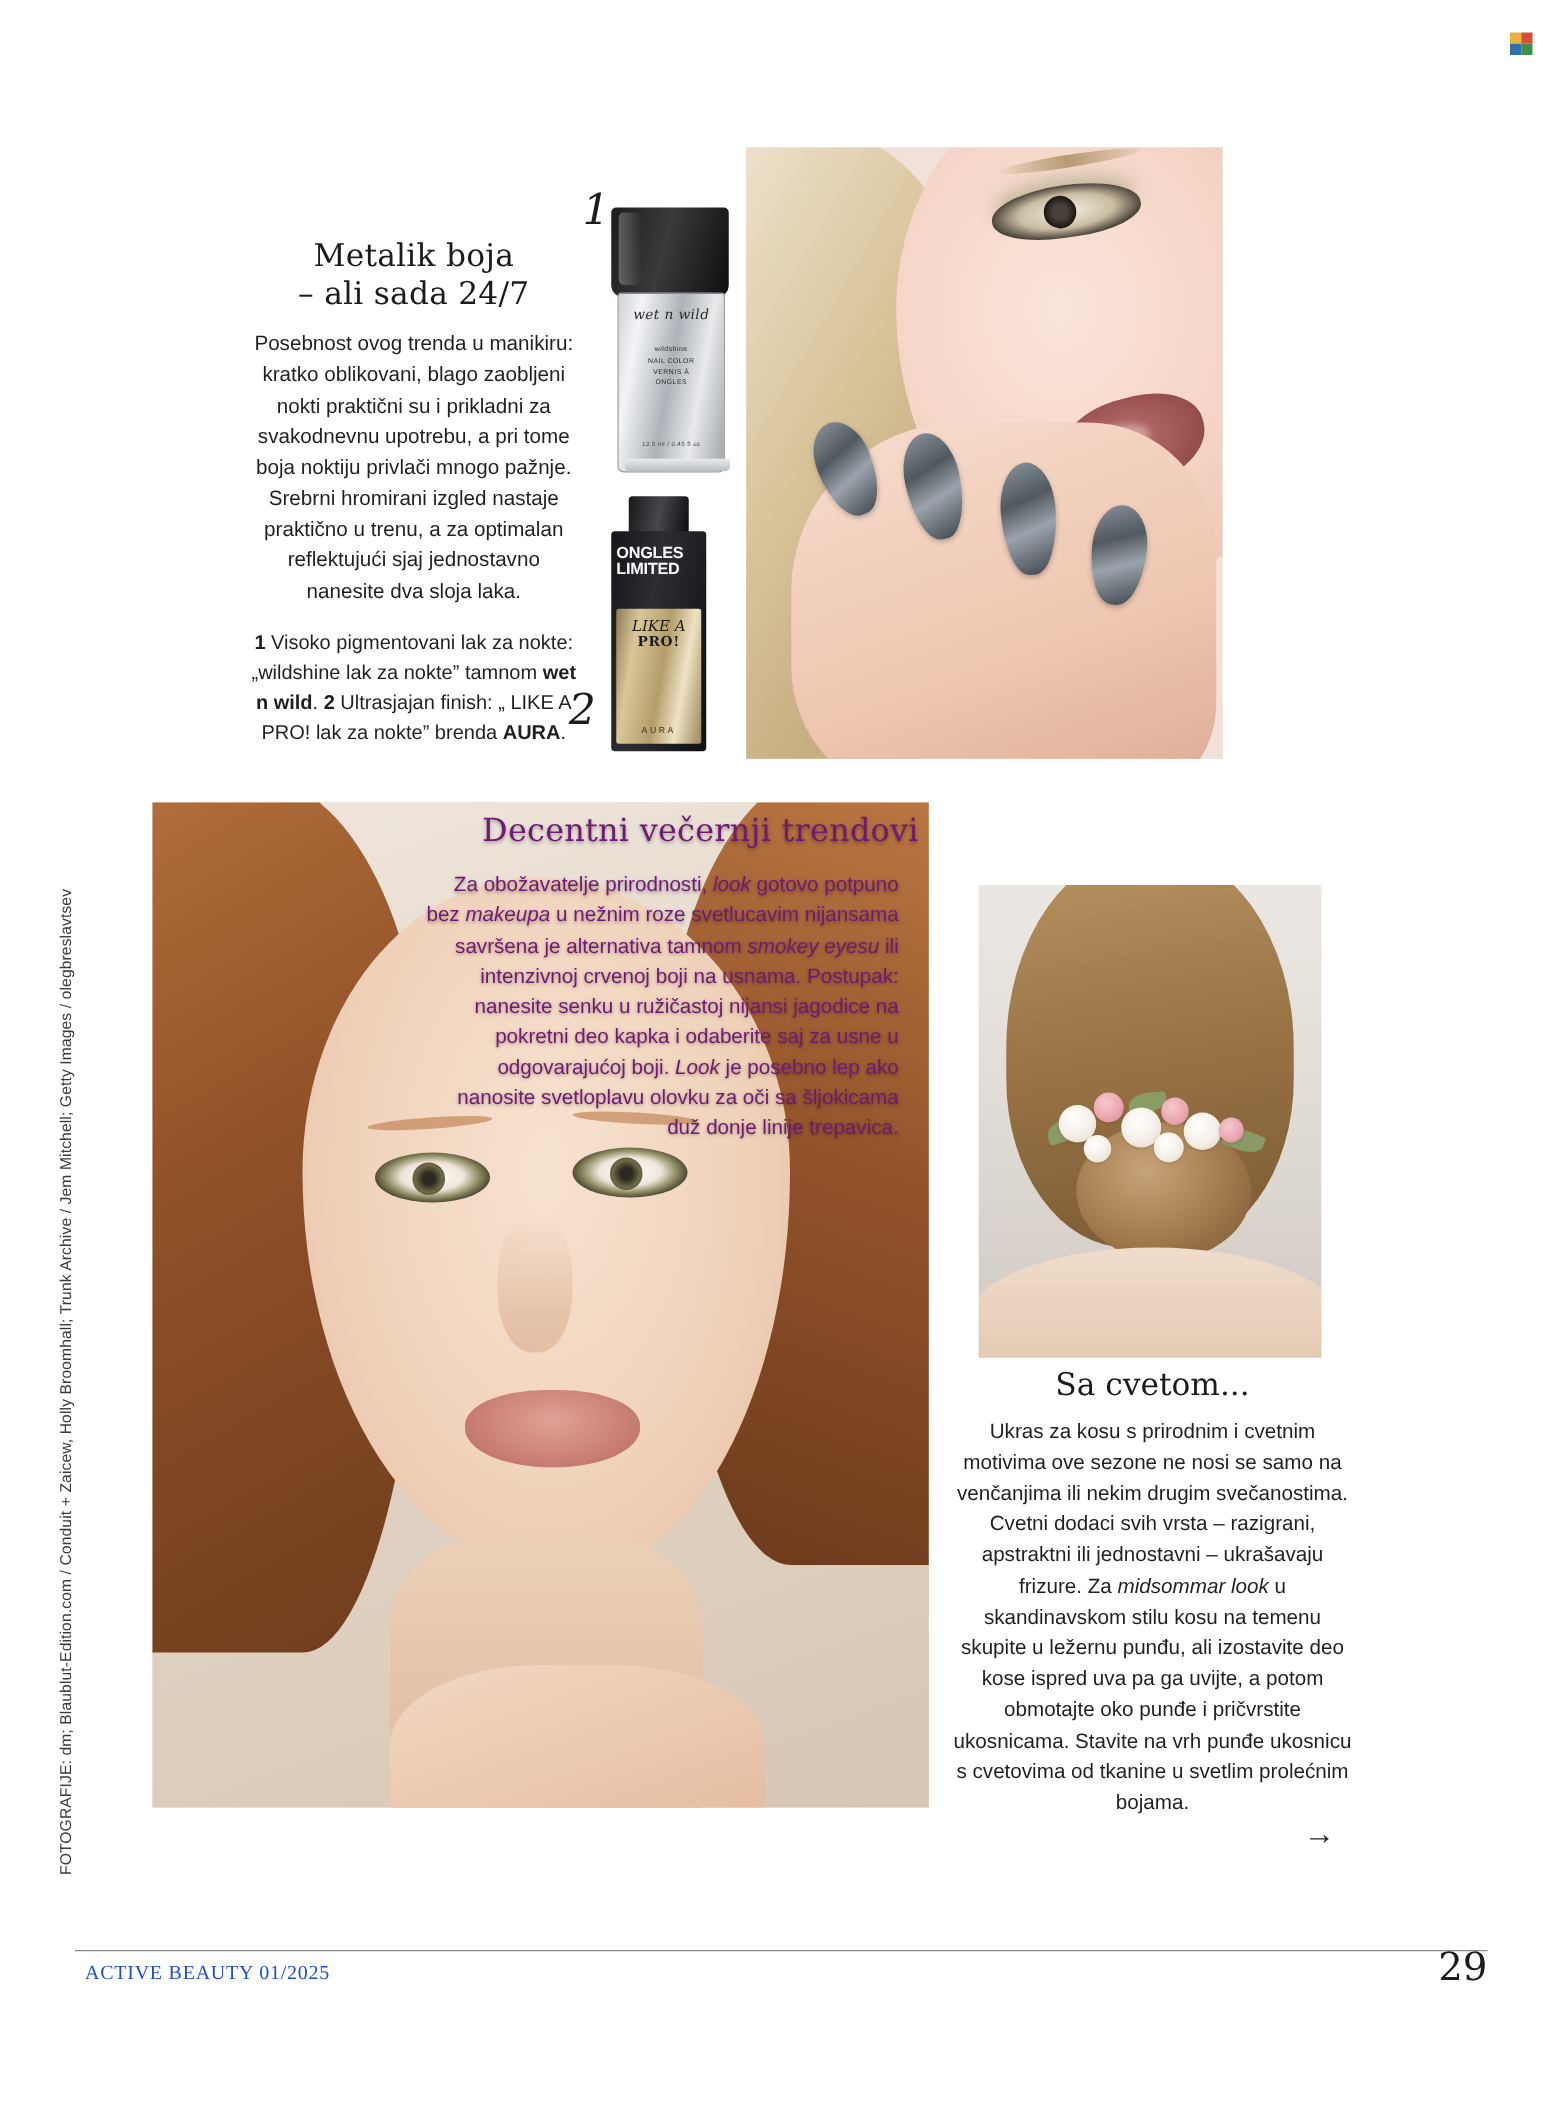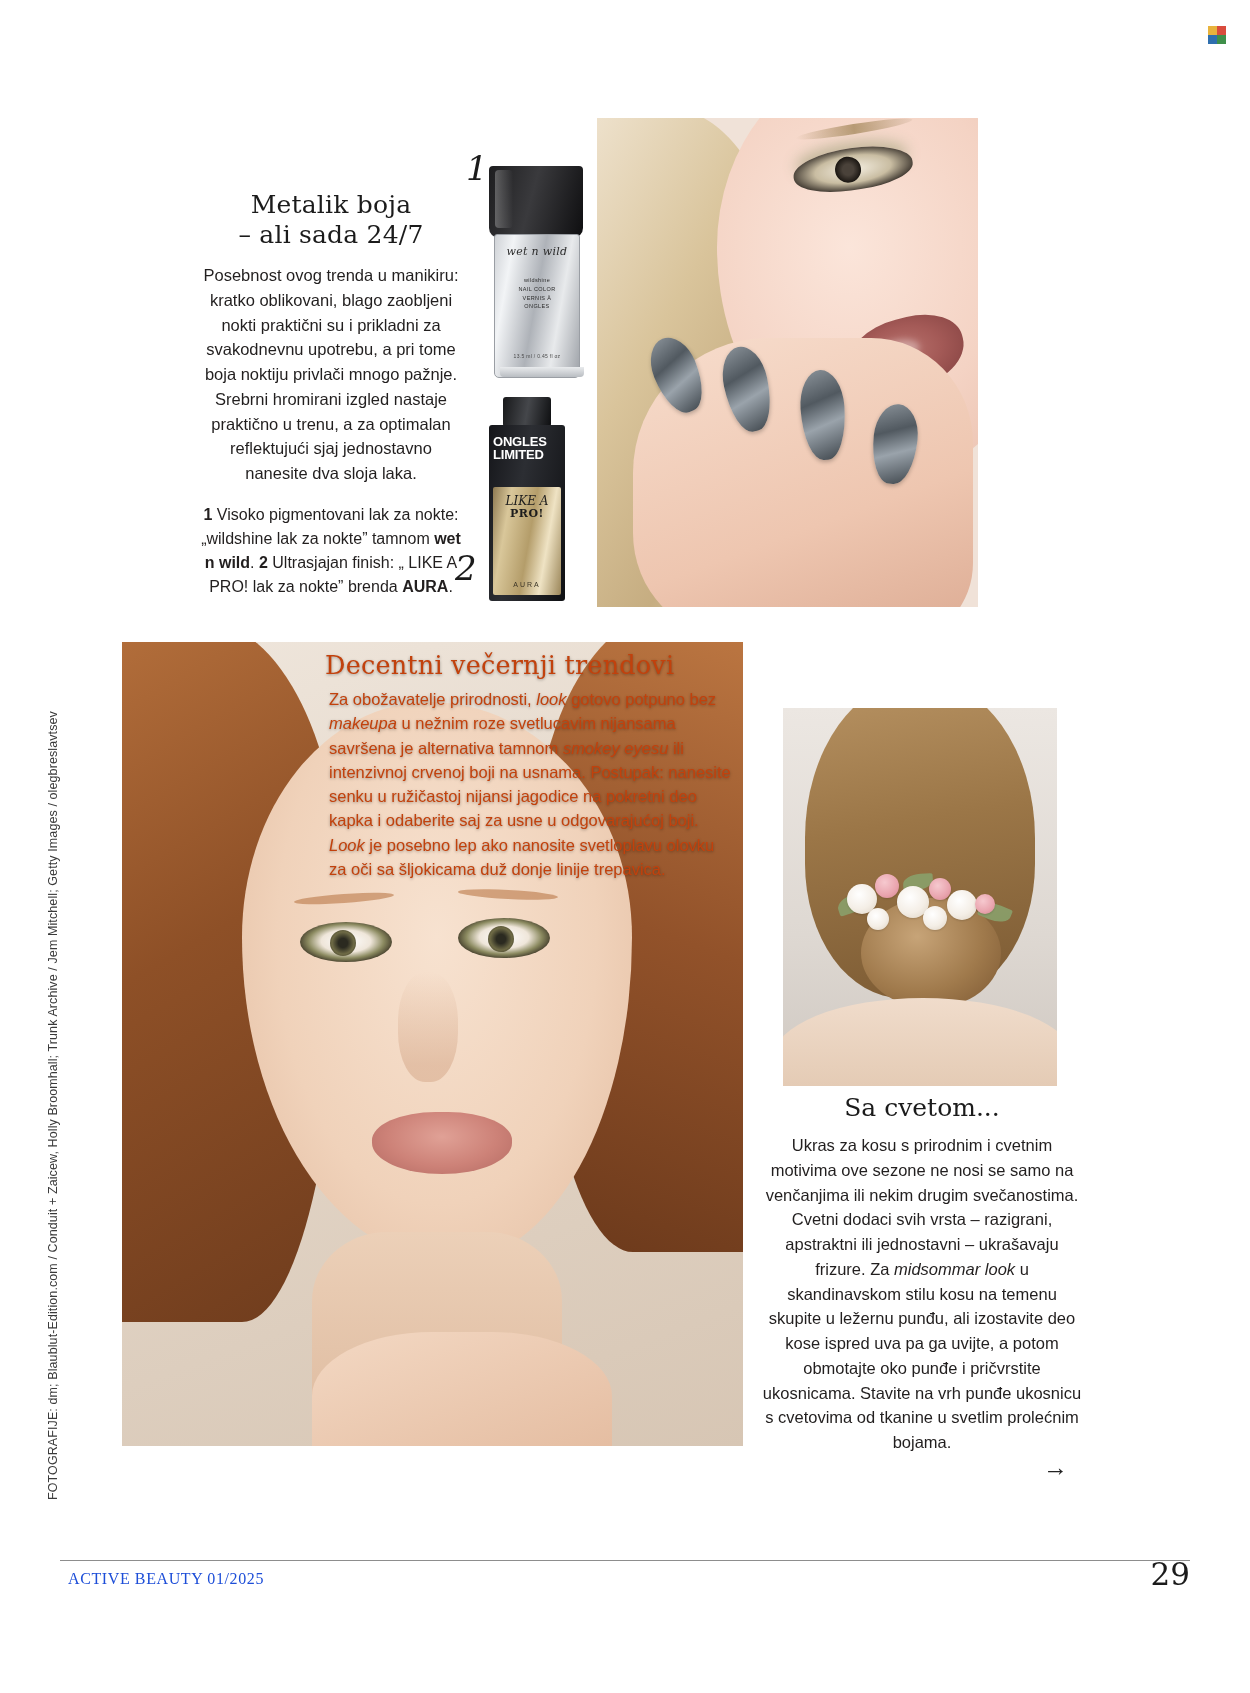--- a/index.html
+++ b/index.html
@@ -192,35 +192,35 @@
     width: 621px; height: 804px;
     overflow: hidden;
     background: #d9c7b8;
   }
 
   
   .sec2 {
     position: absolute;
     left: 325px; top: 650px;
     width: 410px;
-    text-align: left;
-    color: #c2410c;
+    text-align: right;
+    color: #701a75;
     text-shadow: 0 1px 3px rgba(0,0,0,.35);
   }
   .sec2 h2 {
     font-family: "DejaVu Serif", serif;
     font-weight: 400;
     font-size: 25.5px;
     margin: 0 0 7px 0;
     letter-spacing: .2px;
   }
   .sec2 p {
     font-size: 16.5px;
     line-height: 1.47;
-    margin: 4px;
+    margin: 16px;
   }
   .sec2 em { font-style: italic; }
 
   
   .img-bun {
     position: absolute;
     left: 783px; top: 708px;
     width: 274px; height: 378px;
     overflow: hidden;
     background: #cfcfcf;

